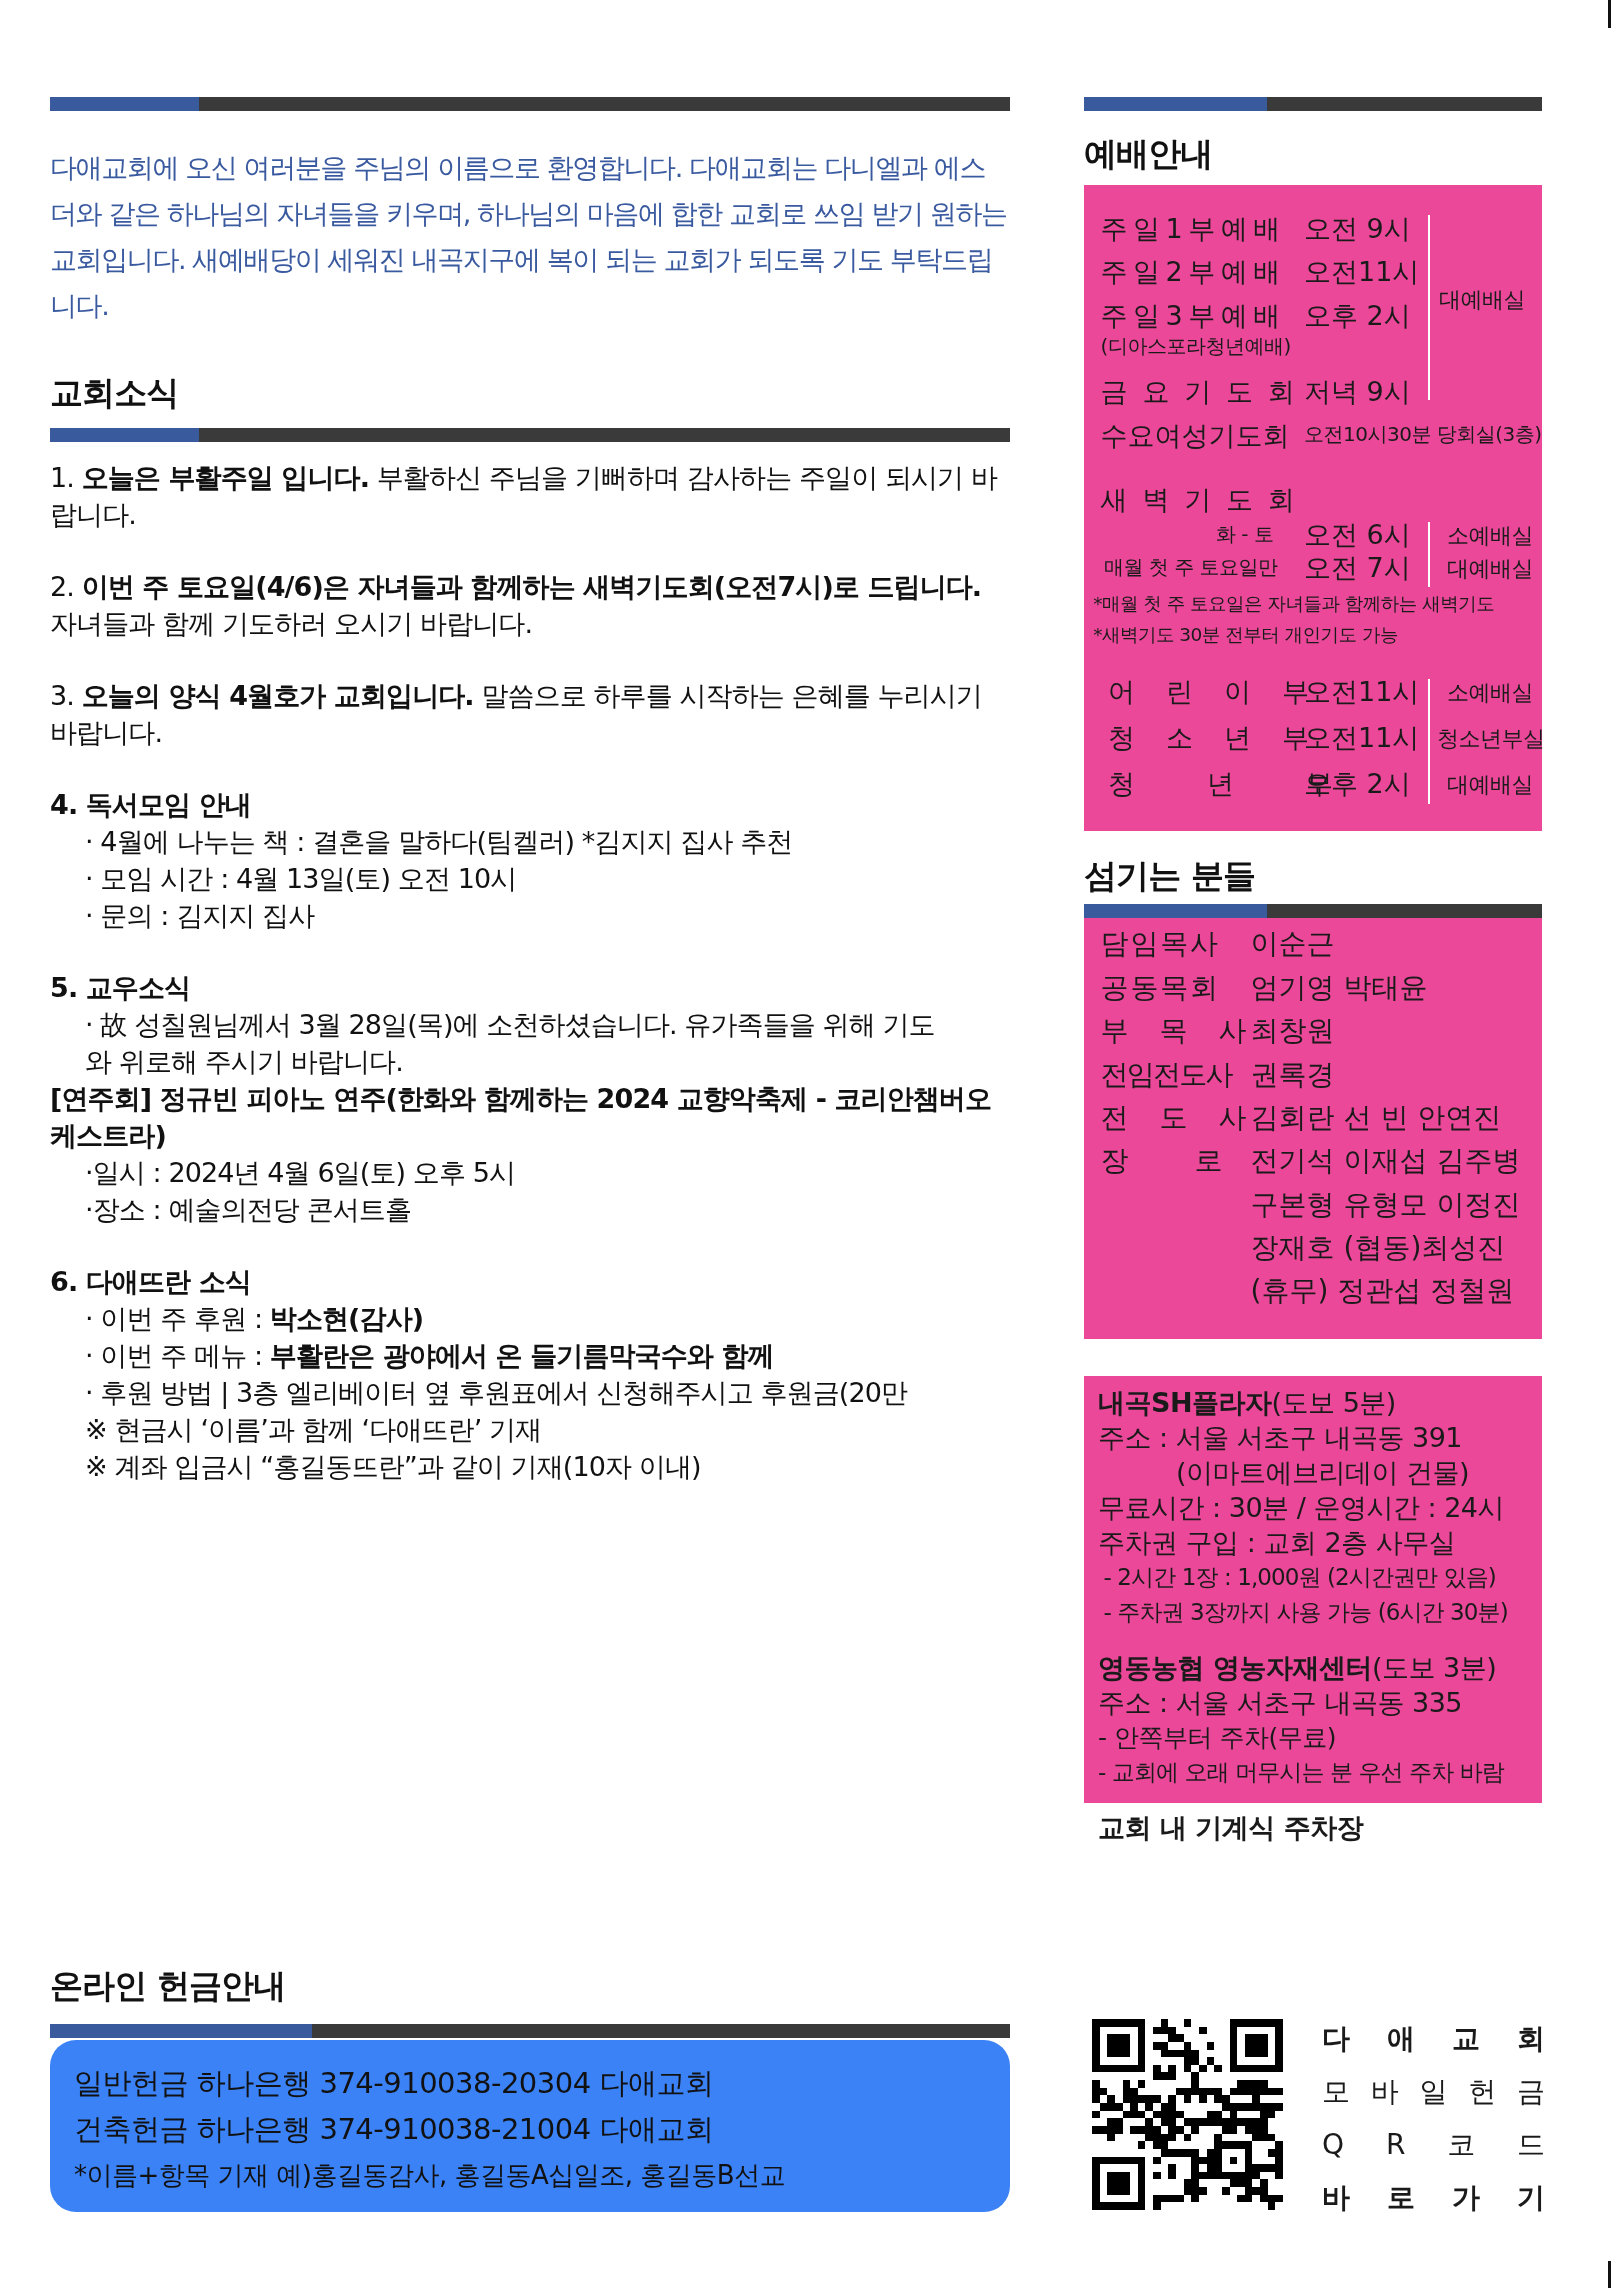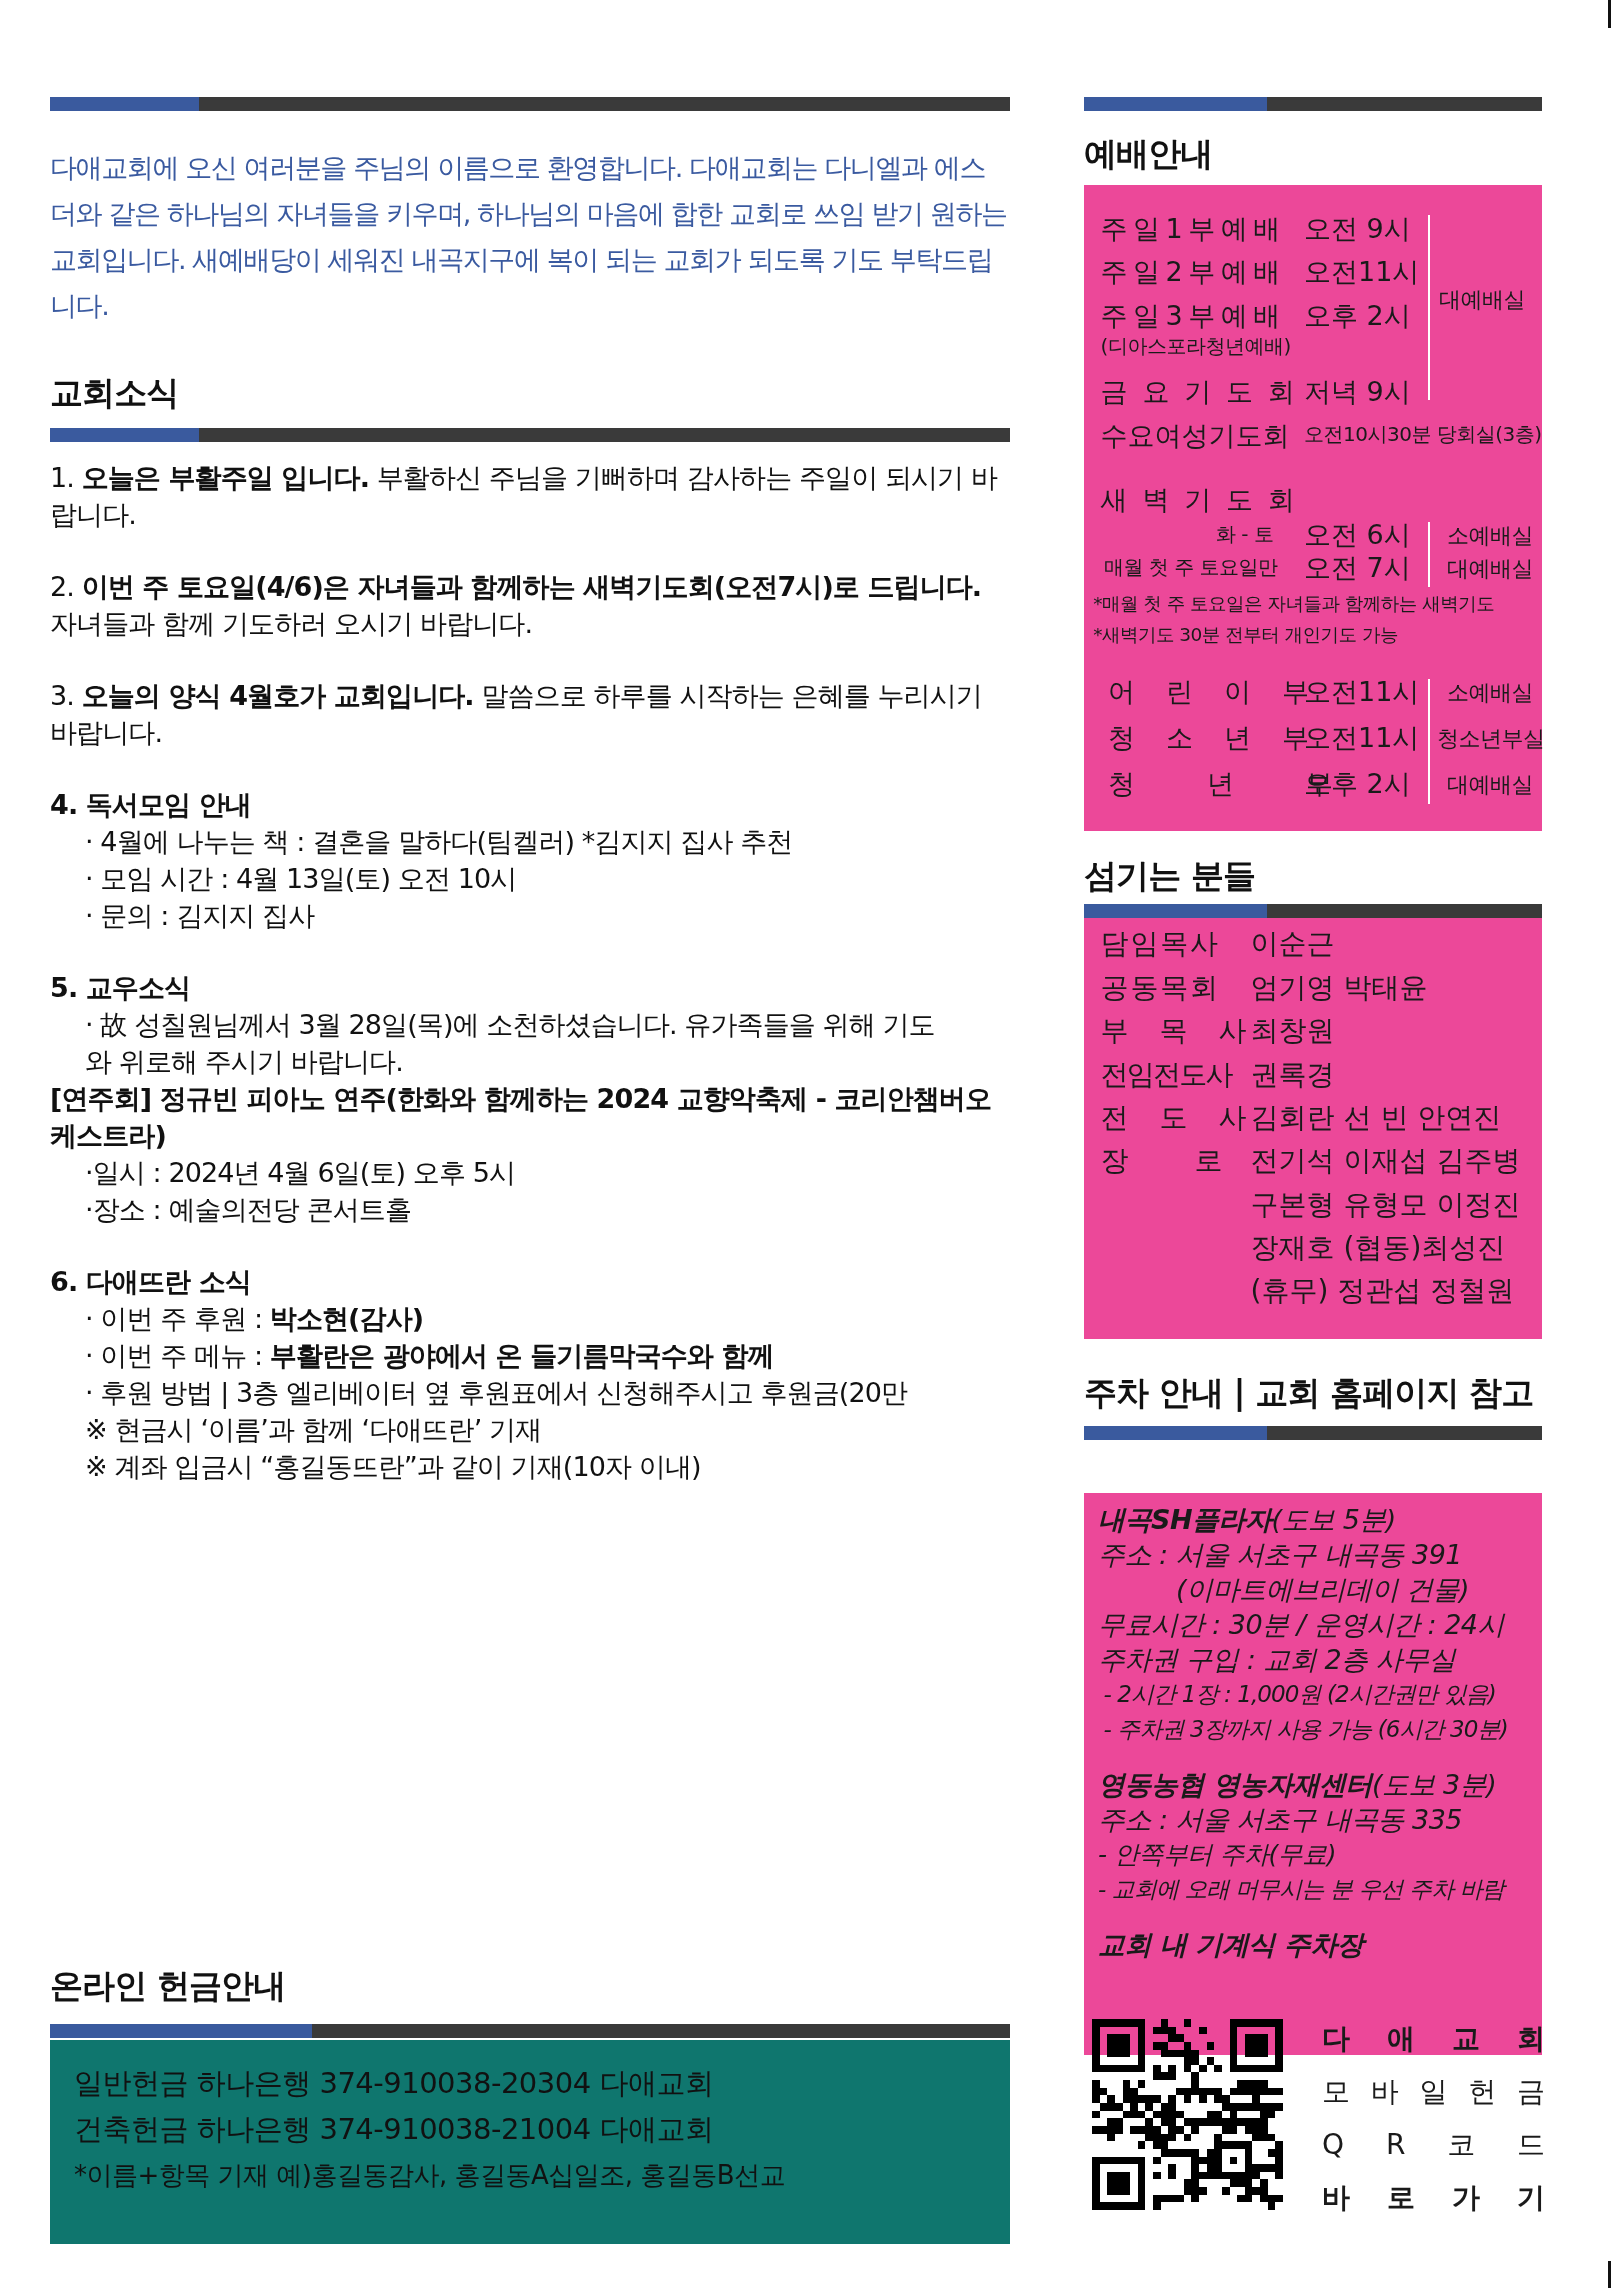--- a/index.html
+++ b/index.html
@@ -14,40 +14,40 @@
   .h2 { position: absolute; font-weight: bold; font-size: 33px; letter-spacing: -0.9px; color: #111; }
 
   
   .intro { position: absolute; left: 50px; top: 145px; width: 960px; font-size: 27px; line-height: 46px; color: #3a5aa0; letter-spacing: -1.4px; }
   .news { position: absolute; left: 50px; top: 459px; width: 960px; font-size: 27px; line-height: 37px; letter-spacing: -0.9px; color: #111; }
   .news .item { margin-bottom: 35px; }
   .news b { font-weight: bold; }
   .news .sub { padding-left: 35px; }
   .news .cont { padding-left: 35px; }
 
-  .offer-box { position: absolute; left: 50px; top: 2040px; width: 960px; height: 204px; background: #0f766e; padding: 20px 24px; font-size: 29px; line-height: 46px; letter-spacing: -0.5px; color: #111; }
+  .offer-box { position: absolute; left: 50px; top: 2040px; width: 960px; height: 172px; background: #3b82f6; padding: 20px 24px; font-size: 29px; line-height: 46px; letter-spacing: -0.5px; color: #111; border-radius: 26px; }
   .offer-box .note { font-size: 26px; }
 
   
   .panel { position: absolute; left: 1084px; width: 458px; background: #ec4899; }
   .worship { top: 185px; height: 646px; font-size: 27px; color: #1a1a1a; }
   .w-row { position: absolute; white-space: nowrap; }
   .w-label { position: absolute; left: 16.6px; letter-spacing: 5.5px; }
   .w-time { position: absolute; left: 220px; }
   .w-room { position: absolute; left: 355px; font-size: 22px; letter-spacing: -0.5px; }
   .vline { position: absolute; left: 344px; width: 1.8px; background: #ffffff; }
   .w-small { font-size: 20px; letter-spacing: -0.5px; }
   .w-foot { position: absolute; left: 9.2px; font-size: 18.5px; letter-spacing: -0.5px; }
 
   .serve { top: 900px; height: 439px; font-size: 28px; }
   .s-row { position: absolute; left: 16.6px; white-space: nowrap; }
   .s-role { display: inline-block; width: 151px; letter-spacing: 1.8px; }
   .s-names { position: absolute; left: 150px; white-space: nowrap; }
 
-  .parking { top: 1493px; height: 562px; font-size: 27px; line-height: 35px; padding: 9.2px 14px; letter-spacing: -0.5px; font-style: italic; }
+  .parking { top: 1376px; height: 427px; font-size: 27px; line-height: 35px; padding: 9.2px 14px; letter-spacing: -0.5px; }
   .parking .place { font-weight: bold; }
   .parking .place span { font-weight: normal; }
   .parking .ind { padding-left: 78px; }
   .parking .small { font-size: 23px; letter-spacing: -0.9px; padding-left: 5.5px; }
   .parking .gap { height: 20px; }
 
   .qr { position: absolute; left: 1092px; top: 2019px; width: 191px; height: 191px; display: grid; grid-template-columns: repeat(25, 1fr); grid-template-rows: repeat(25, 1fr); }
   .qr i { display: block; }
   .qr i.on { background: #000; }
 

